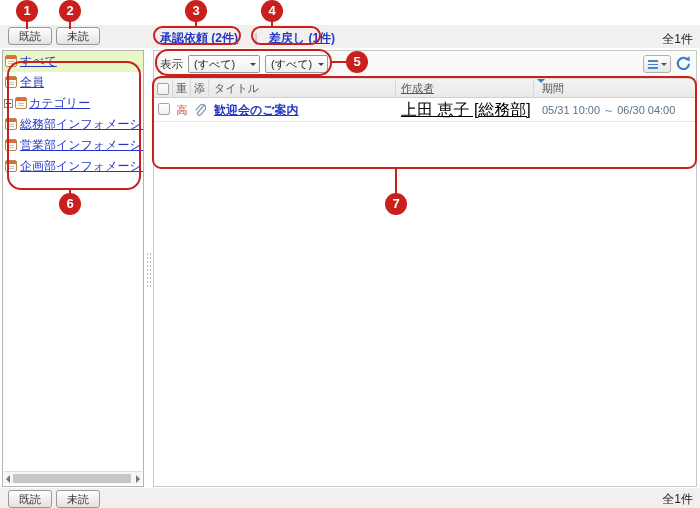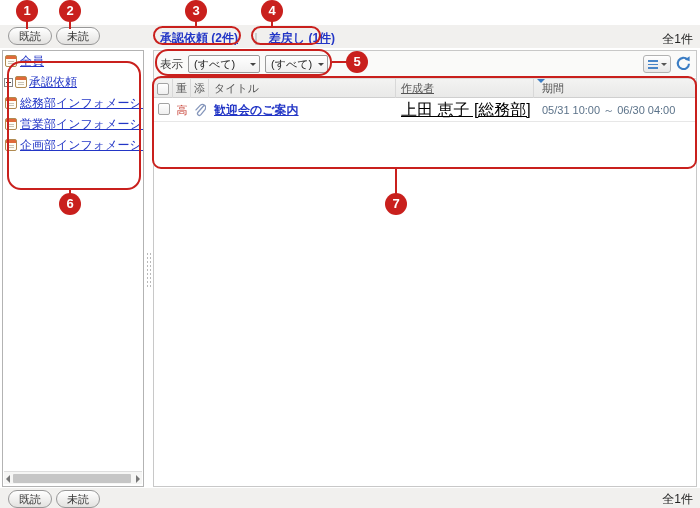--- a/index.html
+++ b/index.html
@@ -7,21 +7,21 @@
   .screen{position:relative;width:700px;height:508px;background:#fff;overflow:hidden;
           font-family:"Liberation Sans","DejaVu Sans",sans-serif;color:#333;}
 
   
   .band{position:absolute;left:0;width:700px;background:#f1f0ee;}
   .band.top{top:25px;height:23px;}
   .band.bottom{top:488px;height:20px;}
 
   
   .btn{position:absolute;height:18px;padding:1px 10px;font-size:11px;color:#333;
-       background:linear-gradient(#ffffff,#e3e2e0);border:1px solid #989898;border-radius:9px;
+       background:linear-gradient(#ffffff,#e3e2e0);border:1px solid #989898;border-radius:3px;
        line-height:14px;text-align:center;cursor:pointer;}
 
   
   .toplinks{position:absolute;top:30px;left:160px;font-size:12px;font-weight:bold;white-space:nowrap;}
   .toplinks a{color:#2336c6;text-decoration:underline;cursor:pointer;}
   .toplinks .sep{color:#999;font-weight:normal;margin:0 7px 0 12px;}
   .total{position:absolute;font-size:12px;color:#222;}
   .total.top{top:31px;right:7px;}
   .total.bottom{top:491px;right:7px;}
 
@@ -107,28 +107,32 @@
 
   <div class="band top"></div>
   <button class="btn" style="left:8px;top:27px;">既読</button>
   <button class="btn" style="left:56px;top:27px;">未読</button>
   <div class="toplinks">
     <a>承認依頼 (2件)</a><span class="sep">｜</span><a>差戻し (1件)</a>
   </div>
   <div class="total top">全1件</div>
 
   <div class="sidebar">
+    <div class="sb-item selected">
+      <span class="cat-icon"></span>
+      <a>すべて</a>
+    </div>
     <div class="sb-item">
       <span class="cat-icon"></span>
       <a>全員</a>
     </div>
     <div class="sb-item has-exp">
       <span class="expander"></span>
       <span class="cat-icon"></span>
-      <a>承認依頼</a>
+      <a>カテゴリー</a>
     </div>
     <div class="sb-item">
       <span class="cat-icon"></span>
       <a>総務部インフォメーション</a>
     </div>
     <div class="sb-item">
       <span class="cat-icon"></span>
       <a>営業部インフォメーション</a>
     </div>
     <div class="sb-item">

